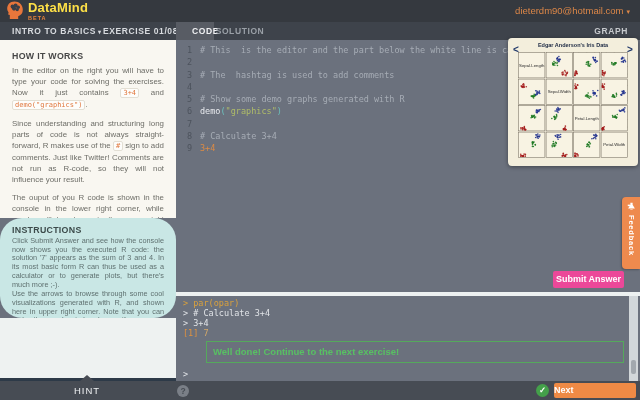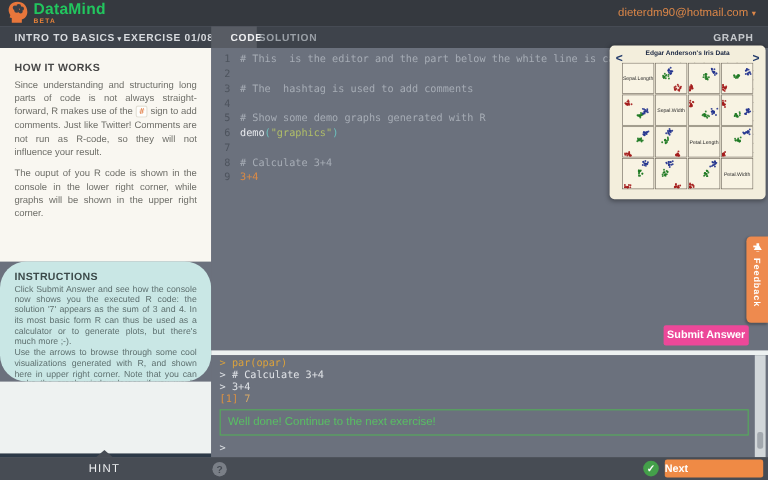--- a/index.html
+++ b/index.html
@@ -5,21 +5,21 @@
   * { margin:0; padding:0; box-sizing:border-box; }
   html,body { background:#222; }
   .app {
     position:relative; width:640px; height:400px; overflow:hidden;
     font-family:"Liberation Sans", sans-serif; background:#6b717d;
   }
   
   .topbar { position:absolute; left:0; top:0; width:640px; height:22px; background:#35393f; }
   .logo-wrap { position:absolute; left:6px; top:1px; display:flex; }
   .logo-text { margin-left:4px; }
-  .logo-title { color:#22c55e; font-size:13px; font-weight:bold; line-height:14px; letter-spacing:.2px; }
+  .logo-title { color:#fde047; font-size:13px; font-weight:bold; line-height:14px; letter-spacing:.2px; }
   .logo-beta { color:#e8833a; font-size:5.5px; font-weight:bold; letter-spacing:1px; }
   .account { position:absolute; right:10px; top:0; height:22px; line-height:22px; color:#dd8748; font-size:9.5px; }
   .account .caret { font-size:7px; margin-left:3px; }
   
   .navbar { position:absolute; left:0; top:22px; width:640px; height:18px; background:#3e434b; color:#d8dbdf; }
   .nav-item { position:absolute; top:0; height:18px; line-height:18px; font-size:8.5px; font-weight:bold; letter-spacing:.6px; cursor:pointer; }
   .nav-item .caret { font-size:6px; margin-left:2px; }
   .nav-course { left:12px; }
   .nav-exercise { left:103px; }
   .tab { position:absolute; top:0; height:18px; line-height:18px; font-size:8.5px; font-weight:bold; letter-spacing:.6px; text-align:center; }
@@ -48,21 +48,21 @@
   .tok-string { color:#b0bd68; }
   .tok-number { color:#dd8b44; }
   
   .sep { position:absolute; left:176px; top:292px; width:464px; height:4px; background:#edf1f1; }
   .console { position:absolute; left:176px; top:296px; width:464px; height:85px; background:#6b717d; padding:2px 16px 0 7px; font-family:"DejaVu Sans Mono", monospace; font-size:8.5px; cursor:text; }
   .cline { height:10px; line-height:10px; white-space:pre; }
   .c-plain { color:#e0e3e7; }
   .c-amber { color:#d9a13d; }
   .c-pfx { color:#e0923f; }
   .c-val { color:#d3a869; }
-  .success-box { margin-top:3px; height:22px; line-height:20px; border:1px solid #55a95c; color:#58c063; font-family:"Liberation Sans", sans-serif; font-size:9.5px; font-weight:normal; padding-left:6px; }
+  .success-box { margin-top:3px; height:22px; line-height:20px; border:1px solid #55a95c; color:#58c063; font-family:"Liberation Sans", sans-serif; font-size:9.5px; font-weight:bold; padding-left:6px;margin-left:23px; }
   .prompt { margin-top:6px; color:#e0e3e7; height:10px; line-height:10px; }
   .cscroll { position:absolute; right:2px; top:0; width:9px; height:85px; background:#d2d7da; }
   .cthumb { position:absolute; left:2px; bottom:7px; width:5px; height:14px; background:#a2a8ae; border-radius:2px; }
   
   .submit-btn { position:absolute; left:553px; top:271px; width:71px; height:17px; background:#ec4899; color:#fff; font-size:9px; font-weight:bold; text-align:center; line-height:17px; border-radius:2px; cursor:pointer; }
   
   .graph-win { position:absolute; left:508px; top:38px; width:130px; height:128px; background:#f3eedc; border-radius:4px; box-shadow:0 1px 4px rgba(0,0,0,.4); cursor:move; }
   .gw-title { position:absolute; left:0; top:4px; width:100%; text-align:center; font-size:5.5px; font-weight:bold; color:#1a2742; }
   .gw-arrow { position:absolute; top:6px; width:10px; height:12px; color:#21396a; font-size:10px; font-weight:bold; line-height:12px; text-align:center; cursor:pointer; }
   .gw-prev { left:3px; } .gw-next { right:3px; }
@@ -111,20 +111,21 @@
       <span>EXERCISE 01/08</span><span class="caret">▾</span>
     </div>
     <div class="tab tab-code">CODE</div>
     <div class="tab tab-solution">SOLUTION</div>
     <div class="nav-graph">GRAPH</div>
   </div>
 
   <div class="sidebar">
     <div class="sb-howto">
       <div class="sb-title">HOW IT WORKS</div>
+      <div class="sb-p"><span>In the editor on the right you will have to type your code for solving the exercises. Now it just contains </span><code class="chip">3+4</code><span> and </span><code class="chip">demo("graphics")</code><span>.</span></div>
       <div class="sb-p"><span>Since understanding and structuring long parts of code is not always straight-forward, R makes use of the </span><code class="chip">#</code><span> sign to add comments. Just like Twitter! Comments are not run as R-code, so they will not influence your result.</span></div>
       <div class="sb-p">The ouput of you R code is shown in the console in the lower right corner, while graphs will be shown in the upper right corner.</div>
     </div>
     <div class="sb-instr">
       <div class="sb-title">INSTRUCTIONS</div>
       <div class="sb-p">Click Submit Answer and see how the console now shows you the executed R code: the solution '7' appears as the sum of 3 and 4. In its most basic form R can thus be used as a calculator or to generate plots, but there's much more ;-).</div>
       <div class="sb-p">Use the arrows to browse through some cool visualizations generated with R, and shown here in upper right corner. Note that you can make the graph window larger, if you would like to have a closer look.</div>
     </div>
     <div class="sb-blank"></div>
     <div class="sb-navy"></div>

